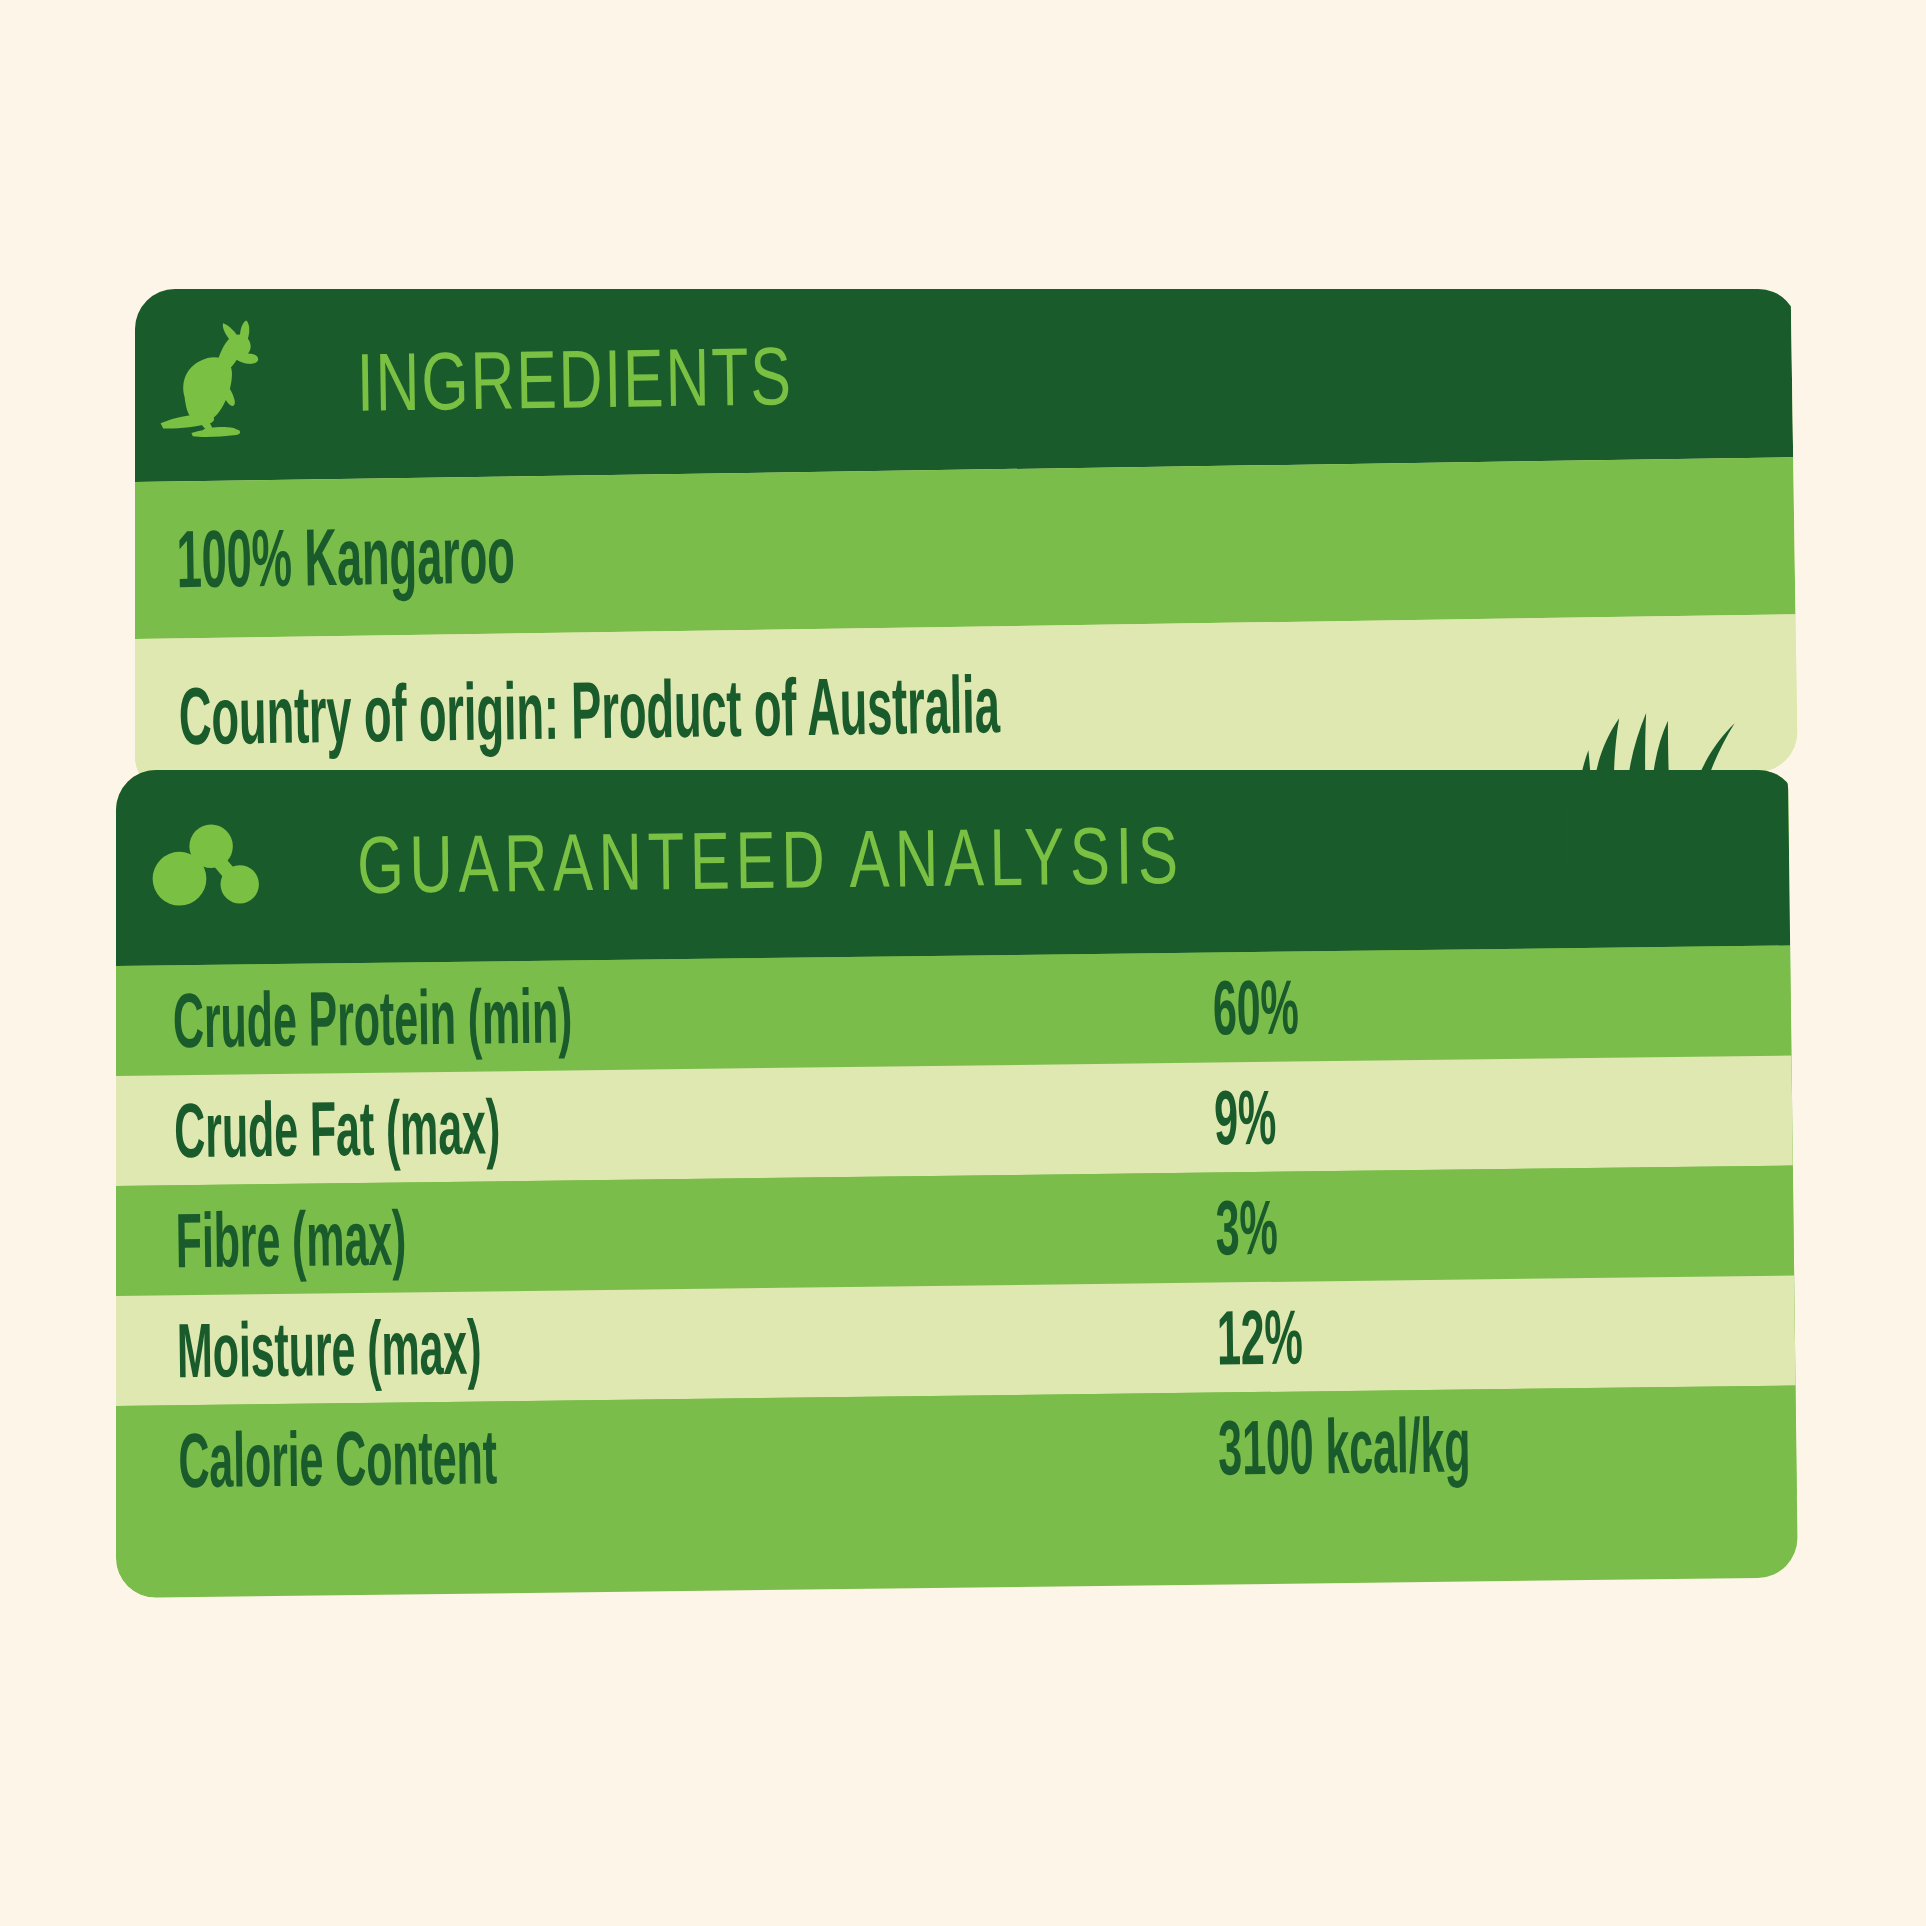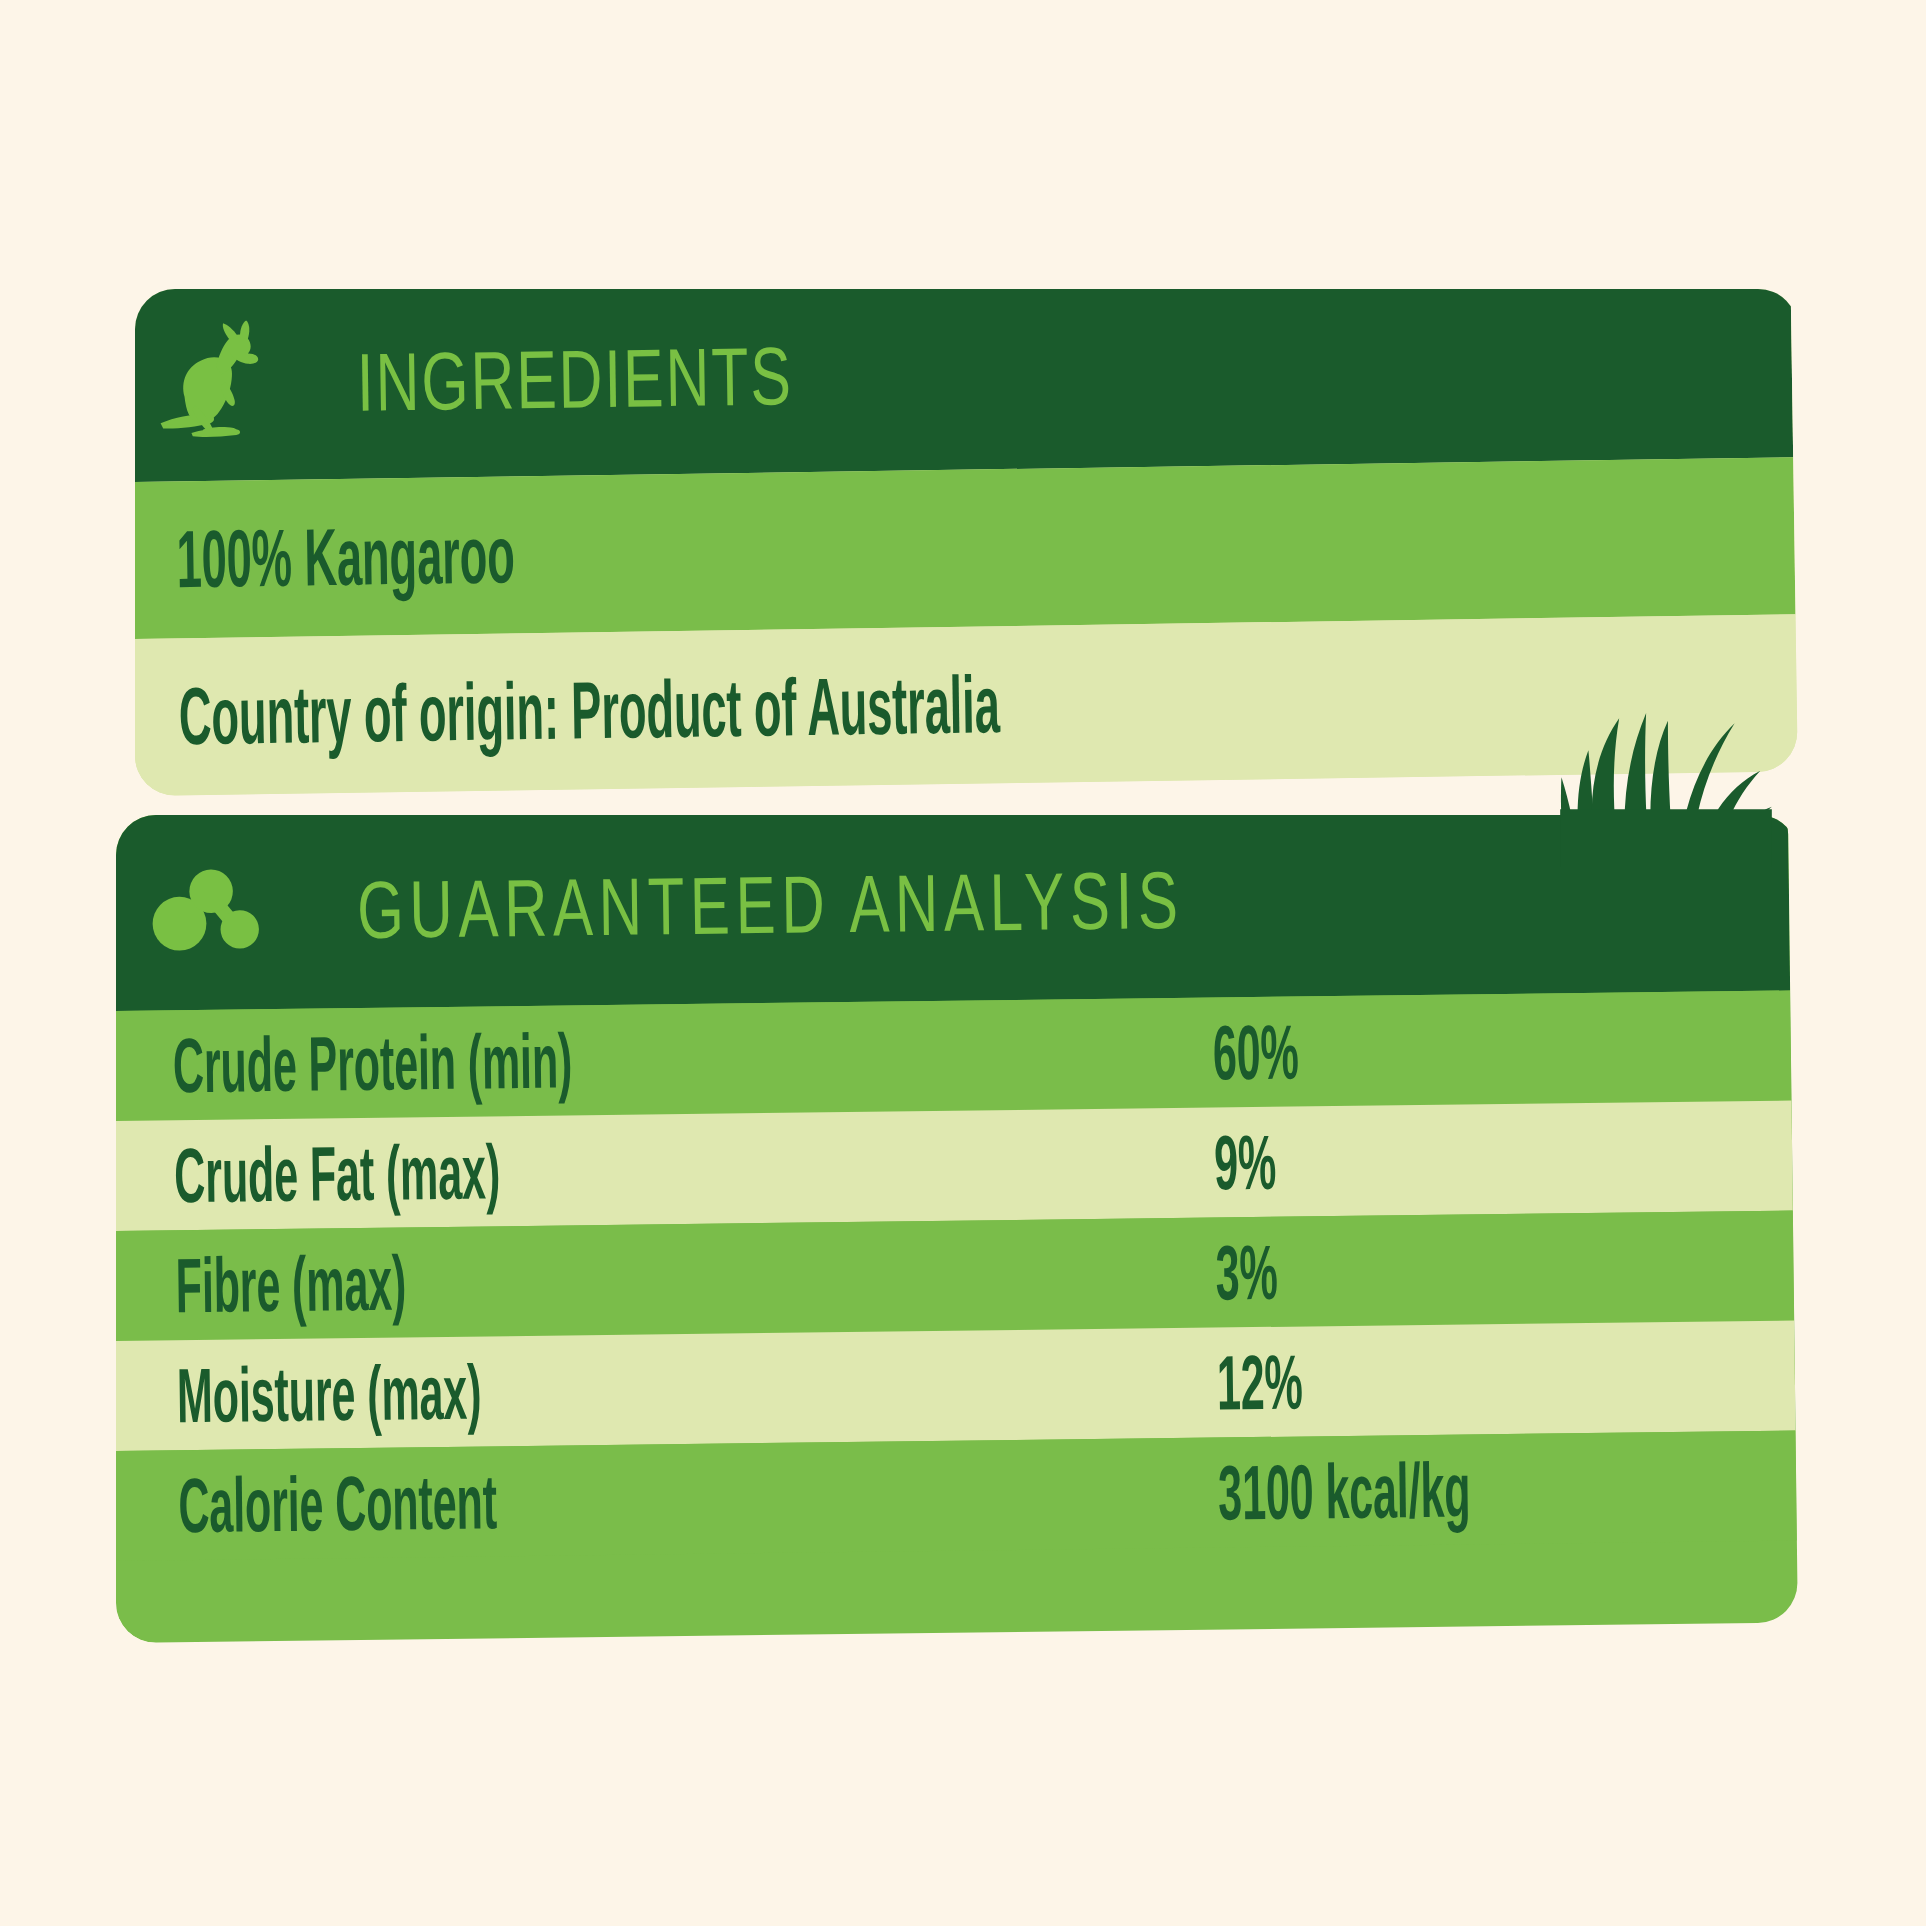--- a/index.html
+++ b/index.html
@@ -107,21 +107,21 @@
   }
   #ingredients-card .row-label {
     font-size: 81px;
   }
 
   
   
   
   #analysis-card {
     left: 116px;
-    top: 815px;
+    top: 770px;
     width: 1682px;
     height: 828px;
     border-radius: 40px;
   }
   #analysis-card .tilt {
     position: absolute;
     left: 0; top: 0;
     width: 1682px;
     height: 828px;
     border-radius: 40px;

